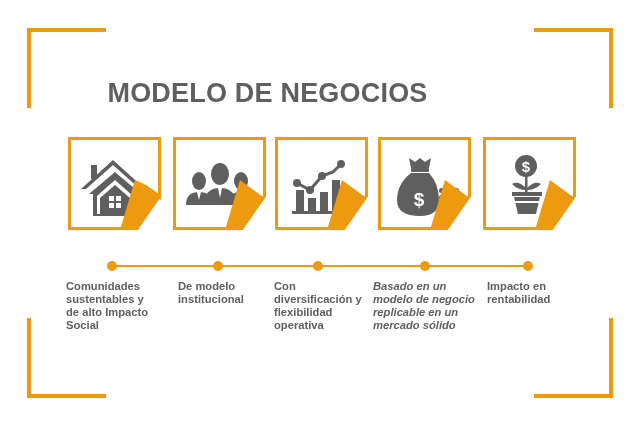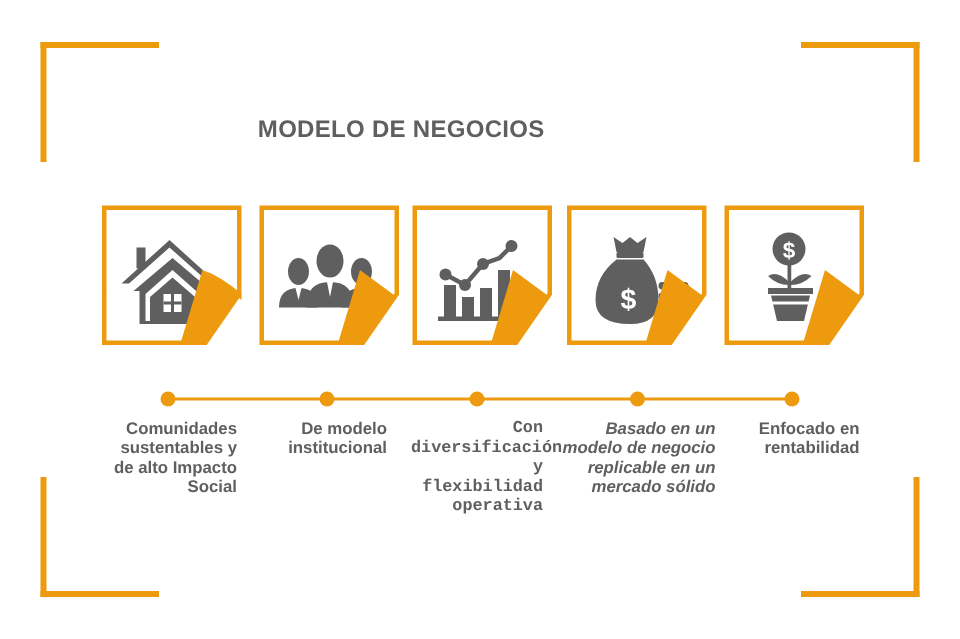--- a/index.html
+++ b/index.html
@@ -4,26 +4,26 @@
 <style>
   html, body { margin:0; padding:0; }
   body { width:640px; height:426px; background:#ffffff; position:relative; overflow:hidden;
          font-family:"Liberation Sans", sans-serif; }
   .corner { position:absolute; width:79px; height:80px; box-sizing:border-box; border-color:#ee9a0f; border-style:solid; border-width:0; }
   .c-tl { left:27px; top:28px; border-top-width:4px; border-left-width:4px; }
   .c-tr { left:534px; top:28px; border-top-width:4px; border-right-width:4px; }
   .c-bl { left:27px; top:318px; border-bottom-width:4px; border-left-width:4px; }
   .c-br { left:534px; top:318px; border-bottom-width:4px; border-right-width:4px; }
   .title { position:absolute; left:0; width:535px; top:78px; text-align:center;
-           font-size:16px; font-weight:bold; color:#5f5f5f; letter-spacing:0.2px; }
+           font-size:27px; font-weight:bold; color:#5f5f5f; letter-spacing:0.2px; }
   .card { position:absolute; top:136px; width:96px; height:96px; }
   .card svg { width:96px; height:96px; display:block; }
   .timeline { position:absolute; left:112px; top:265px; width:416px; height:2px; background:#ee9a0f; }
   .dot { position:absolute; top:261px; width:10px; height:10px; border-radius:50%; background:#ee9a0f; margin-left:-5px; }
-  .label { position:absolute; top:280px; width:110px; margin-left:-55px; text-align:right;
+  .label { position:absolute; top:280px; width:110px; margin-left:-55px; text-align:left;
            font-size:11.2px; font-weight:bold; color:#5f5f5f; line-height:13px; }
 </style>
 </head>
 <body>
 
 <div class="corner c-tl"></div>
 <div class="corner c-tr"></div>
 <div class="corner c-bl"></div>
 <div class="corner c-br"></div>
 
@@ -120,15 +120,15 @@
 
 <div class="timeline"></div>
 <div class="dot" style="left:112px;"></div>
 <div class="dot" style="left:218px;"></div>
 <div class="dot" style="left:318px;"></div>
 <div class="dot" style="left:425px;"></div>
 <div class="dot" style="left:528px;"></div>
 
 <div class="label" style="left:112px; width:92px; margin-left:-46px;">Comunidades sustentables y de alto Impacto Social</div>
 <div class="label" style="left:218px; width:80px; margin-left:-40px;">De modelo institucional</div>
-<div class="label" style="left:318px; width:88px; margin-left:-44px;font-family:Liberation Mono, monospace;">Con diversificación y flexibilidad operativa</div>
+<div class="label" style="left:318px; width:88px; margin-left:-44px;">Con diversificación y flexibilidad operativa</div>
 <div class="label" style="left:425px; width:104px; margin-left:-52px;font-style:italic;">Basado en un modelo de negocio replicable en un mercado sólido</div>
-<div class="label" style="left:530px; width:86px; margin-left:-43px;">Enfocado en rentabilidad</div>
+<div class="label" style="left:530px; width:86px; margin-left:-43px;">Impacto en rentabilidad</div>
 
 </body></html>

